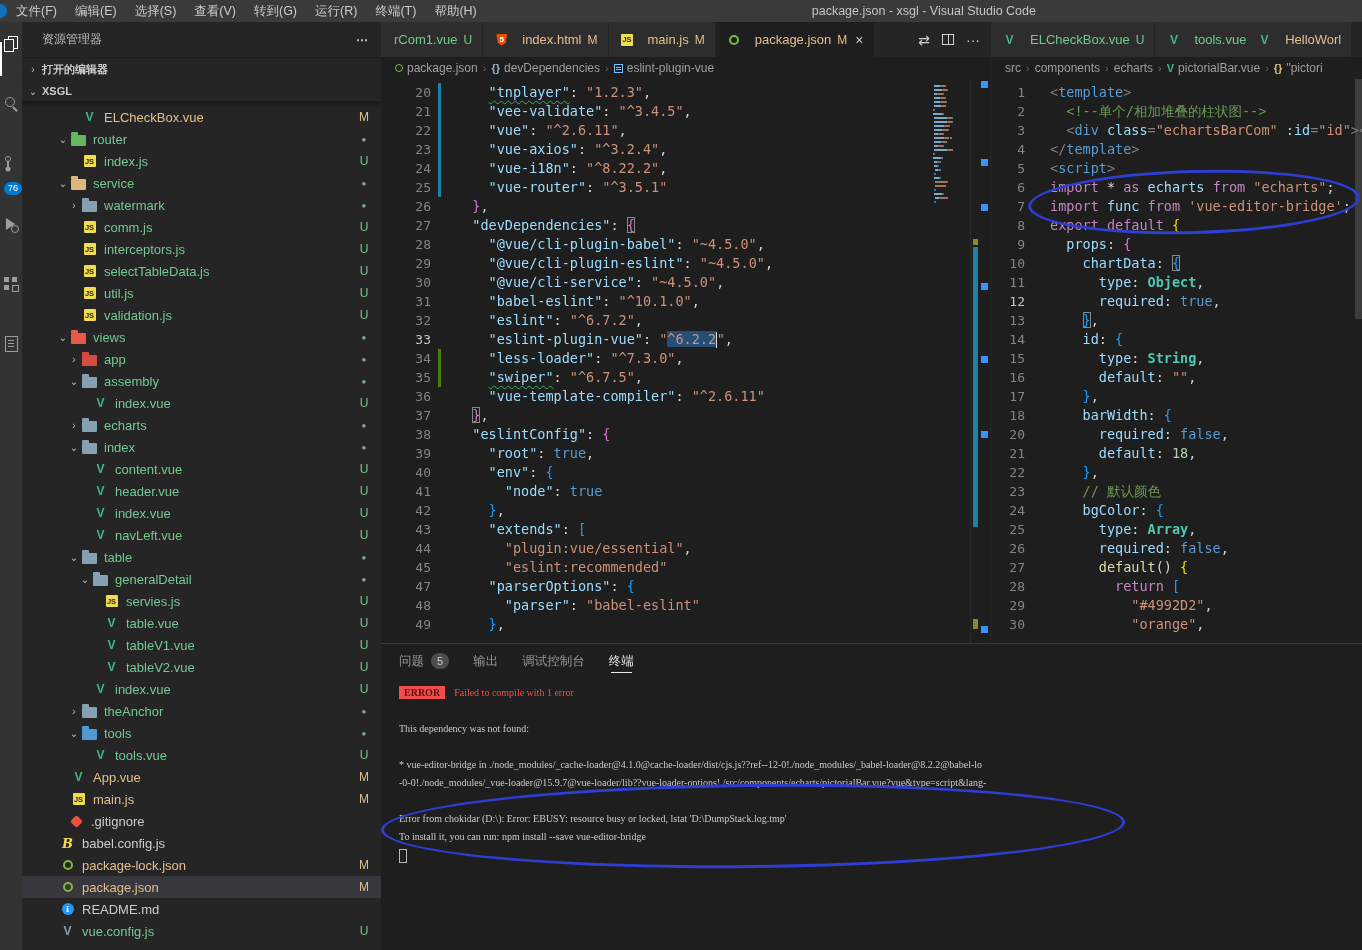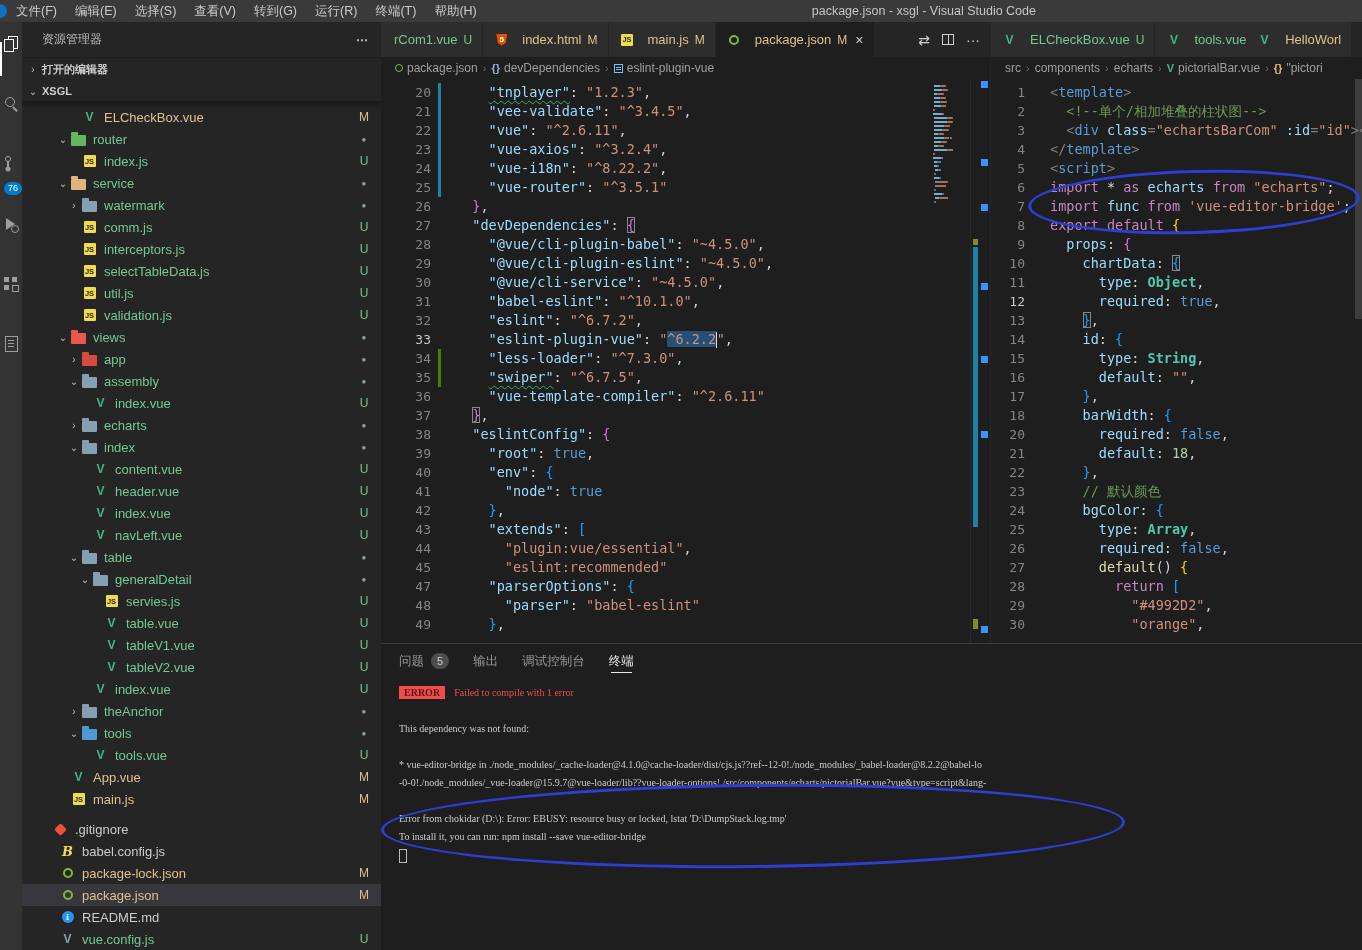--- a/index.html
+++ b/index.html
@@ -452,21 +452,21 @@
             <span class="tbadge c-modified">M</span>
           </div>
           <div class="trow" style="padding-left: 34px;">
             <span class="chev2"></span>
             <span class="ticon">
               <span class="fi fi-js">JS</span>
             </span>
             <span class="tname c-modified">main.js</span>
             <span class="tbadge c-modified">M</span>
           </div>
-          <div class="trow" style="padding-left: 16px; margin-top: 8px;">
+          <div class="trow" style="padding-left: 32px;">
             <span class="chev2"></span>
             <span class="ticon">
               <span class="fi fi-git"></span>
             </span>
             <span class="tname c-plain">.gitignore</span>
           </div>
           <div class="trow" style="padding-left: 23px;">
             <span class="chev2"></span>
             <span class="ticon">
               <span class="fi fi-babel">B</span>

